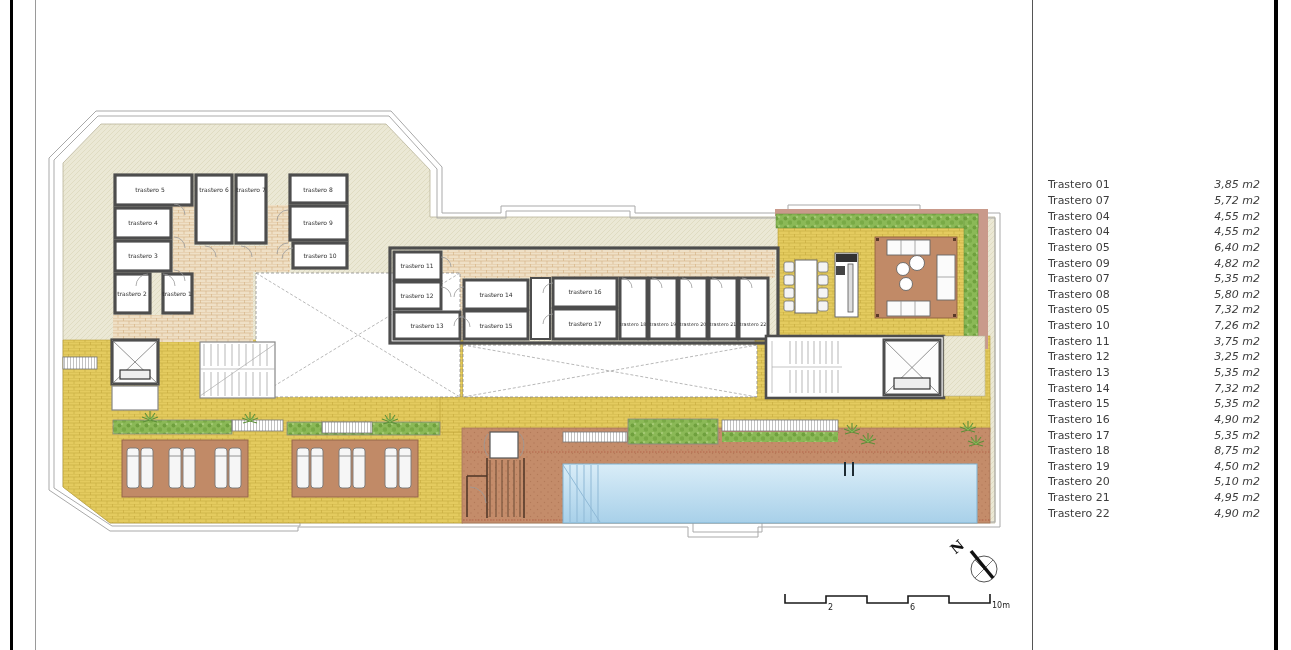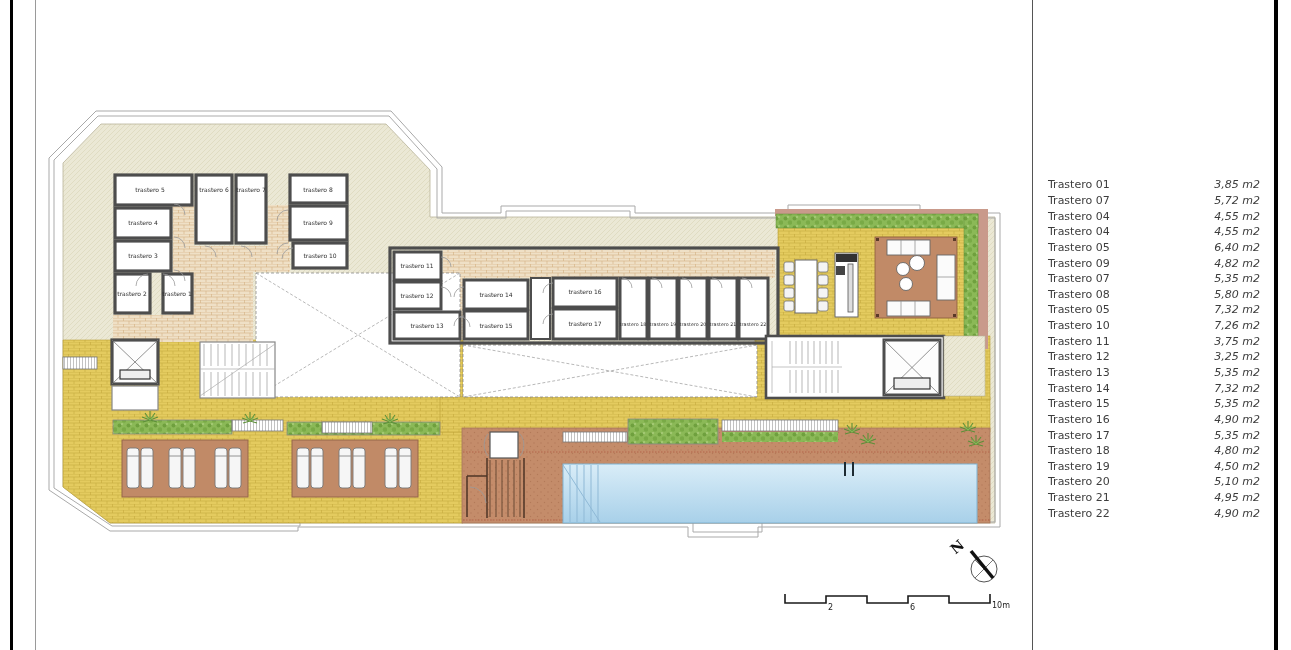--- a/index.html
+++ b/index.html
@@ -368,21 +368,21 @@
     <div class="lrow">
         <span>Trastero 16</span>
         <span class="ar">4,90 m2</span>
       </div>
     <div class="lrow">
         <span>Trastero 17</span>
         <span class="ar">5,35 m2</span>
       </div>
     <div class="lrow">
         <span>Trastero 18</span>
-        <span class="ar">4,80 m2</span>
+        <span class="ar">8,75 m2</span>
       </div>
     <div class="lrow">
         <span>Trastero 19</span>
         <span class="ar">4,50 m2</span>
       </div>
     <div class="lrow">
         <span>Trastero 20</span>
         <span class="ar">5,10 m2</span>
       </div>
     <div class="lrow">

